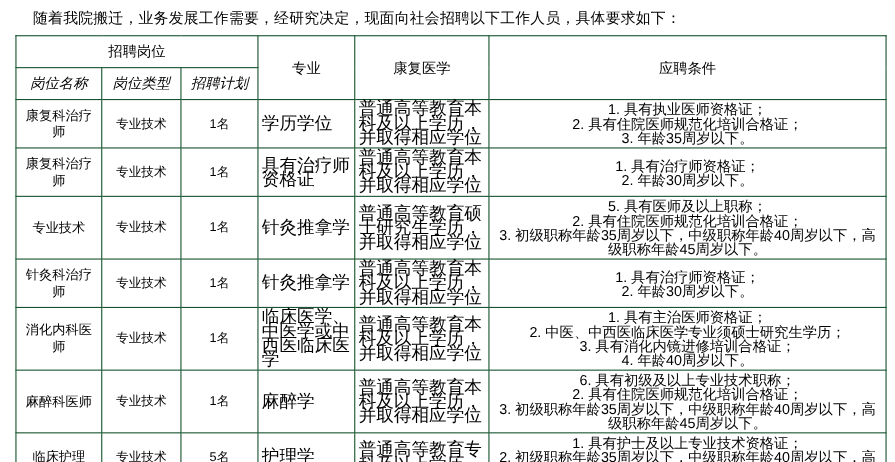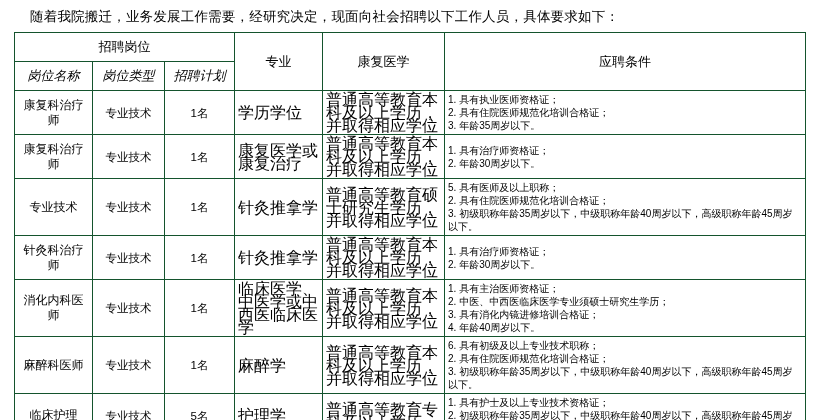--- a/index.html
+++ b/index.html
@@ -71,22 +71,22 @@
     text-align: center;
     font-size: 12px;
     font-weight: normal;
     line-height: 15px;
   }
   td.cell-small {
     font-size: 16px;
     line-height: 13px;
   }
   td.cell-cond {
-    text-align: left;
-    font-size: 10px;
+    text-align: center;
+    font-size: 13px;
     line-height: 13px;
     padding: 3px 4px;
   }
   td.cell-cond div {
     white-space: normal;
   }
 </style>
 </head>
 <body>
 
@@ -126,21 +126,21 @@
           <td class="cell-cond">
             <div>1. 具有执业医师资格证；</div>
             <div>2. 具有住院医师规范化培训合格证；</div>
             <div>3. 年龄35周岁以下。</div>
           </td>
         </tr>
         <tr>
           <td class="cell-name">康复科治疗师</td>
           <td class="cell-center">专业技术</td>
           <td class="cell-center">1名</td>
-          <td class="cell-small">康复医学或康复治疗</td>
+          <td class="cell-small">具有治疗师资格证</td>
           <td class="cell-small">普通高等教育本科及以上学历，并取得相应学位</td>
           <td class="cell-cond">
             <div>1. 具有治疗师资格证；</div>
             <div>2. 年龄30周岁以下。</div>
           </td>
         </tr>
         <tr>
           <td class="cell-name">专业技术</td>
           <td class="cell-center">专业技术</td>
           <td class="cell-center">1名</td>

